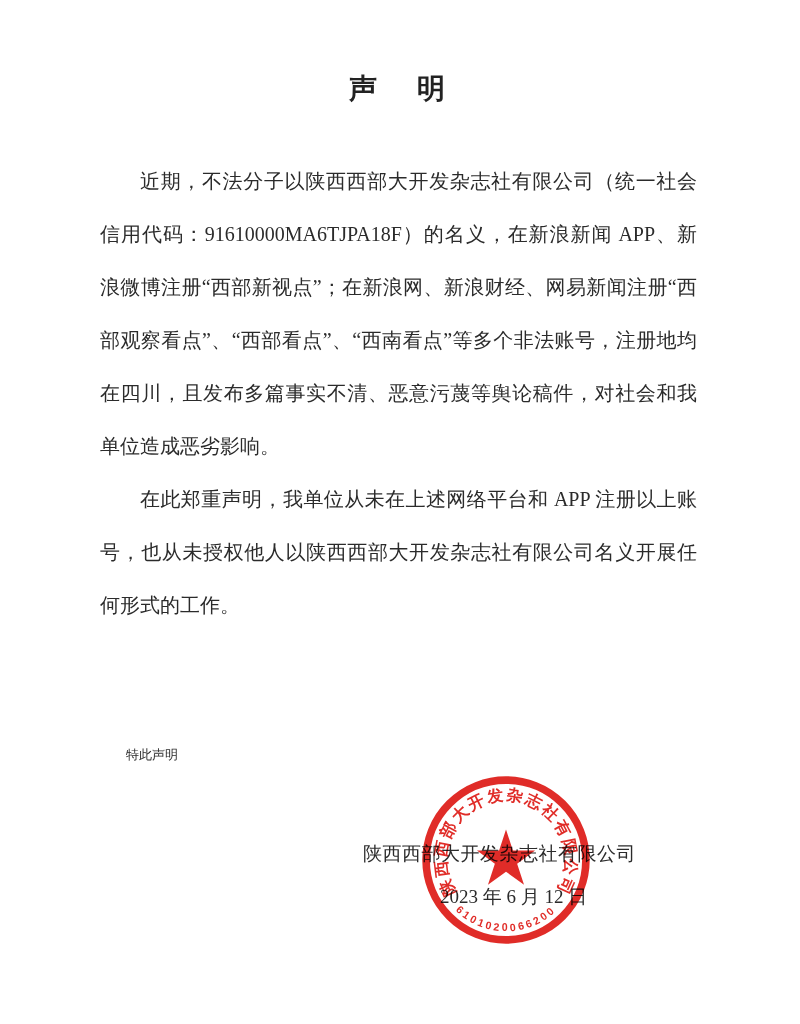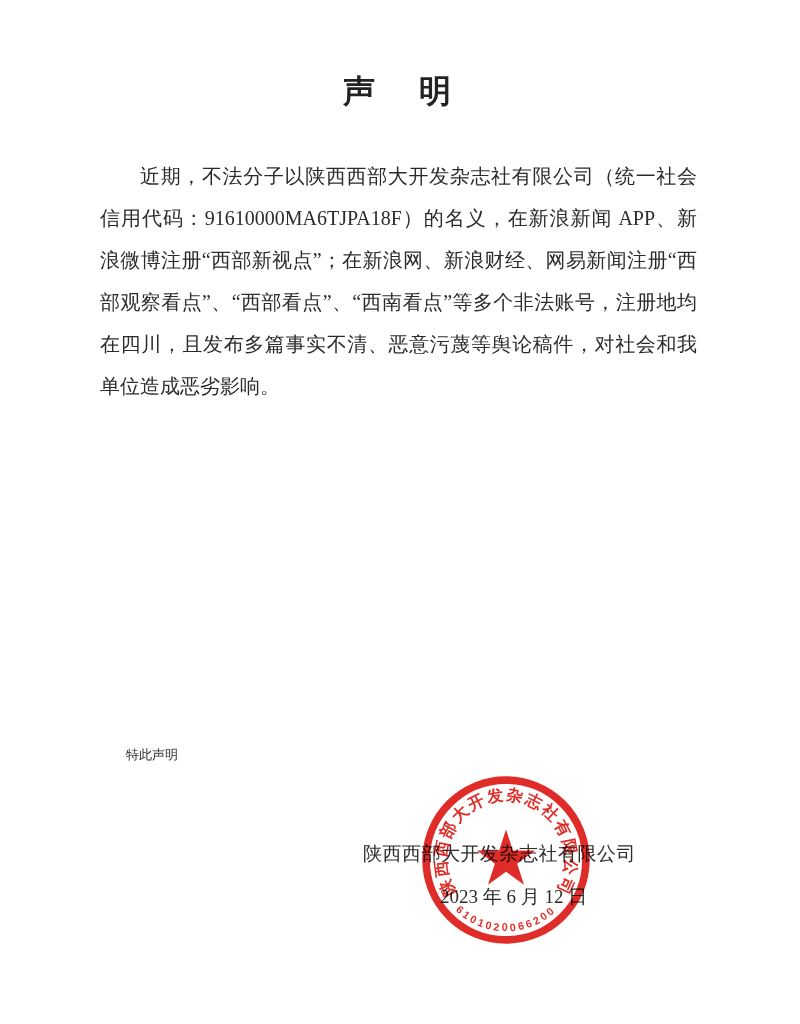--- a/index.html
+++ b/index.html
@@ -17,31 +17,31 @@
     color: var(--text-color, #2b2b2b);
   }
   .doc-title {
     position: absolute;
     top: 70px;
     left: 0;
     width: 100%;
     text-align: center;
     font-family: "Liberation Sans", "DejaVu Sans", sans-serif;
     font-weight: 700;
-    font-size: 32px;
+    font-size: 28px;
     letter-spacing: 6px;
     color: #222222;
   }
   .doc-body {
     position: absolute;
     top: 155px;
     left: 100px;
     width: 597px;
     font-size: 20px;
-    line-height: 42px;
+    line-height: 53px;
     text-align: justify;
     text-justify: inter-ideograph;
     word-break: break-all;
   }
   .doc-body p {
     margin: 0;
     text-indent: 2em;
   }
   .closing {
     position: absolute;
@@ -99,20 +99,21 @@
 </style>
 </head>
 <body>
 
 <div class="page">
 
   <div class="doc-title">声　明</div>
 
   <div class="doc-body">
     <p>近期，不法分子以陕西西部大开发杂志社有限公司（统一社会信用代码：91610000MA6TJPA18F）的名义，在新浪新闻 APP、新浪微博注册“西部新视点”；在新浪网、新浪财经、网易新闻注册“西部观察看点”、“西部看点”、“西南看点”等多个非法账号，注册地均在四川，且发布多篇事实不清、恶意污蔑等舆论稿件，对社会和我单位造成恶劣影响。</p>
+    <p>在此郑重声明，我单位从未在上述网络平台和 APP 注册以上账号，也从未授权他人以陕西西部大开发杂志社有限公司名义开展任何形式的工作。</p>
   </div>
 
   <div class="closing">特此声明</div>
 
   <div class="signature">陕西西部大开发杂志社有限公司</div>
 
   <div class="sig-date">2023 年 6 月 12 日</div>
 
   <svg class="seal" viewBox="0 0 200 200" xmlns="http://www.w3.org/2000/svg">
     <defs>

